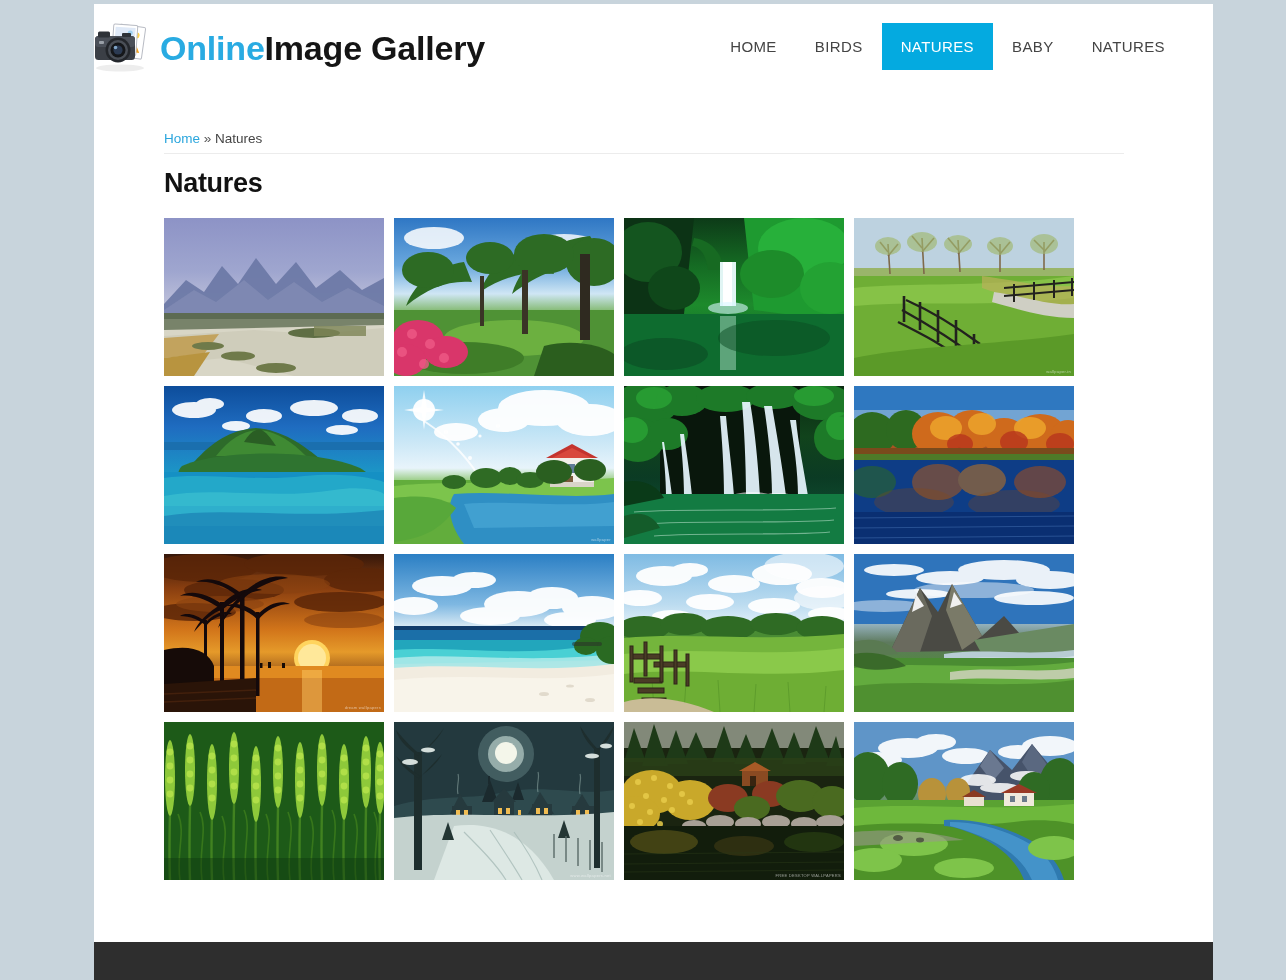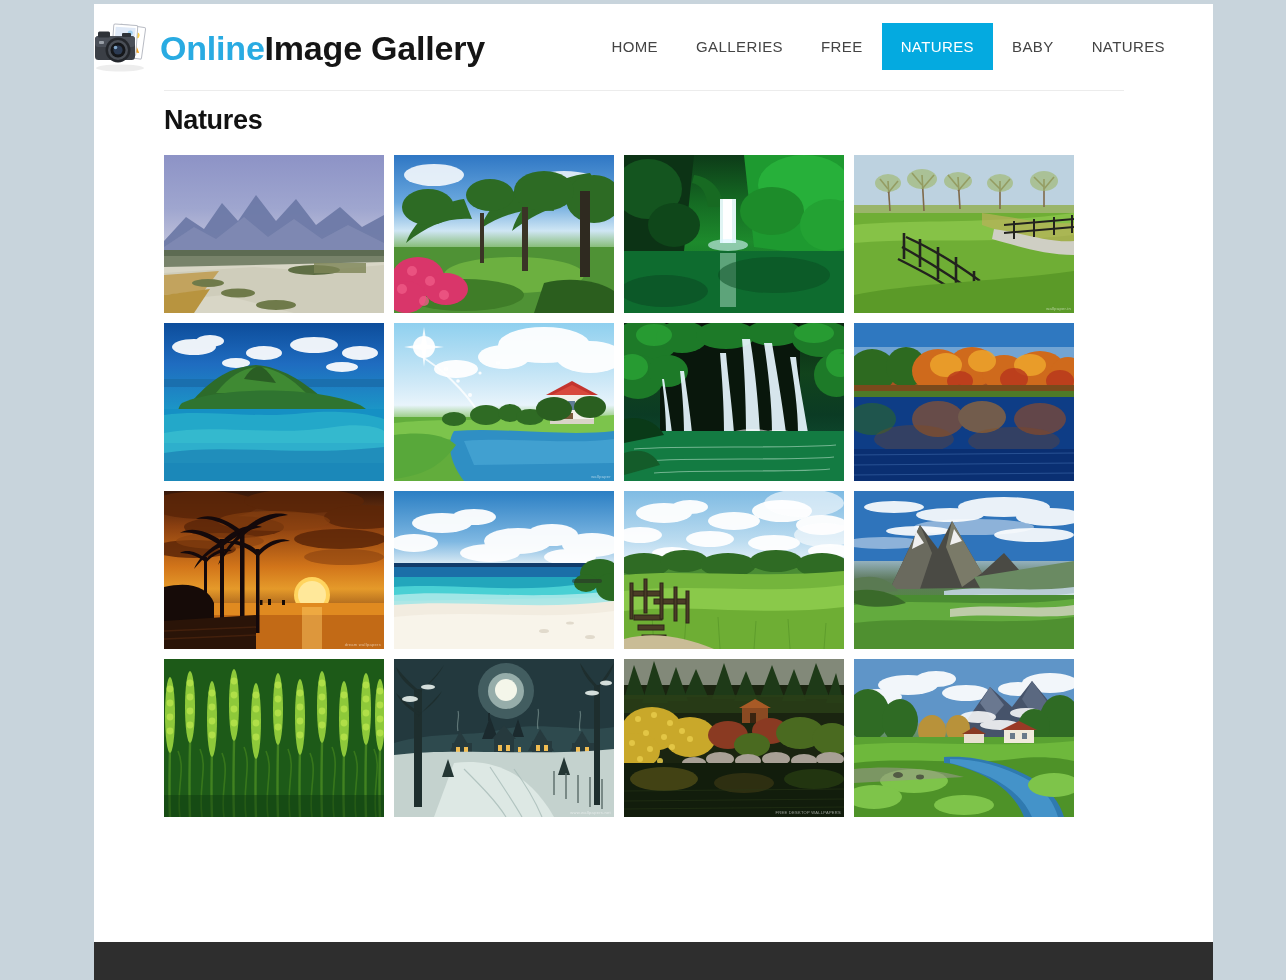--- a/index.html
+++ b/index.html
@@ -216,30 +216,32 @@
           <ellipse cx="26" cy="46" rx="24" ry="3.5" fill="#000000" opacity="0.07"></ellipse>
         </svg>
       </div>
       <div class="brand-text">
         <span class="b-online">Online</span><span class="b-rest">Image Gallery</span>
       </div>
     </div>
 
     <nav class="main-nav">
       <a class="nav-item">HOME</a>
-      <a class="nav-item">GALLERIES</a>
-      <a class="nav-item">FREE</a>
+      <a class="nav-item">BIRDS</a>
       <a class="nav-item active">NATURES</a>
       <a class="nav-item">BABY</a>
       <a class="nav-item">NATURES</a>
     </nav>
   </div>
 
   <div class="content">
 
+    <div class="breadcrumb">
+      <a>Home</a><span class="sep"> » </span><span class="crumb-current">Natures</span>
+    </div>
 
     <div class="divider"></div>
 
     <h1 class="page-title">Natures</h1>
 
     <div class="gallery">
 
       <a class="thumb">
         <span class="art sc s1">
           <svg class="layer" style="inset:0" viewBox="0 0 220 158" preserveAspectRatio="none">

